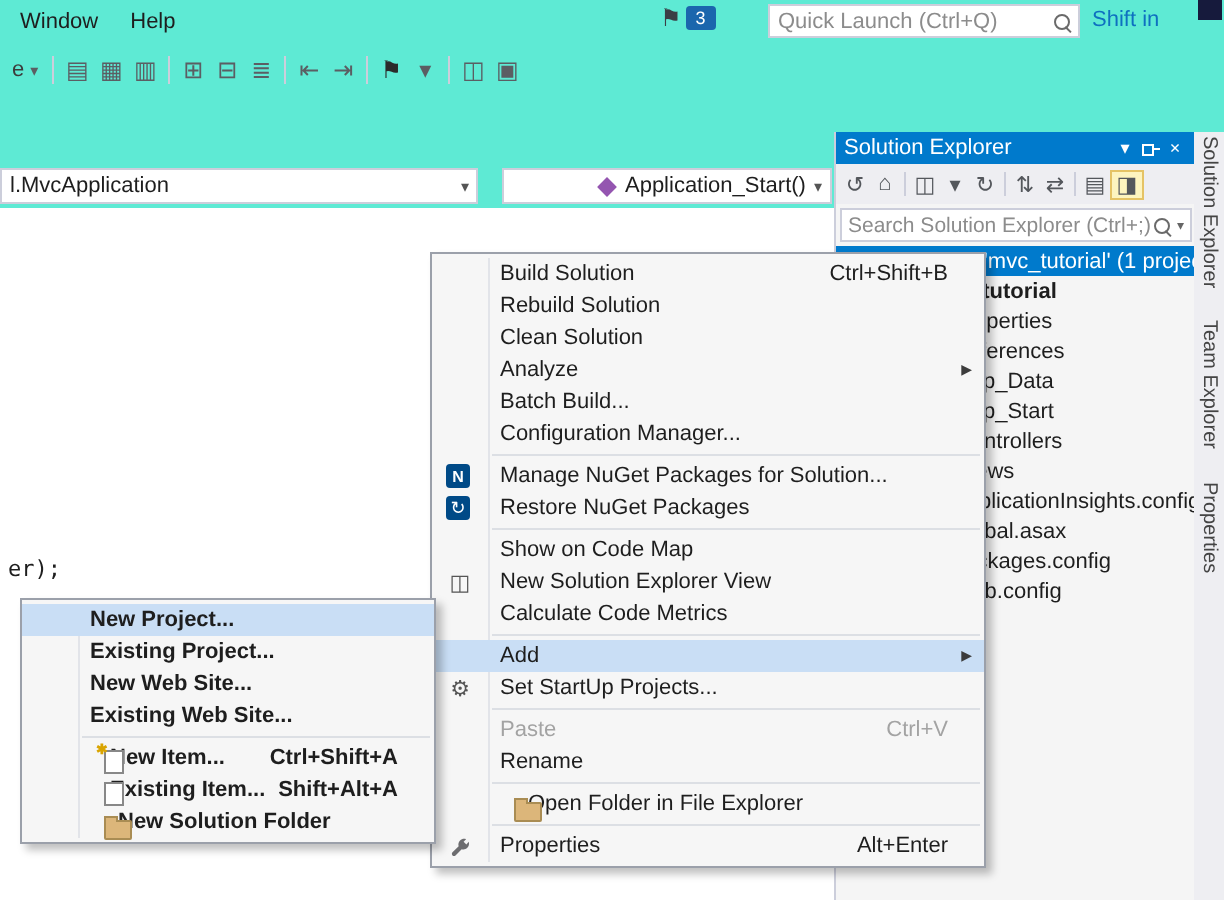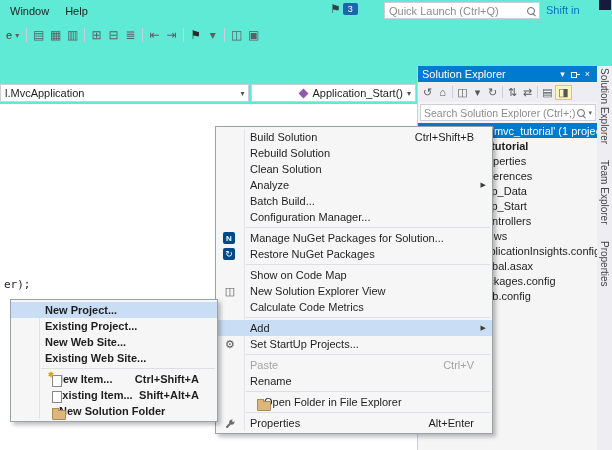--- a/index.html
+++ b/index.html
@@ -29,21 +29,21 @@
   .tb-combo{display:flex;align-items:center;gap:3px;padding:1px 4px;color:#3c3c3c;}
   .tb-caret{font-size:8px;color:#5b5e63;}
   .tb-icons{display:flex;align-items:center;}
   .tb-icon{width:17px;text-align:center;font-size:12px;color:#5b5e63;cursor:default;}
   .tb-sep{width:1px;height:14px;background:#cccedb;margin:0 3px;}
 
   
   .navbar{position:absolute;left:0;top:84px;width:416px;height:18px;display:flex;align-items:center;}
   .combo{background:#fff;border:1px solid #cccedb;display:flex;align-items:center;padding:0 4px;height:16px;}
   .combo-scope{width:250px;}
-  .combo-member{flex:1;margin-left:2px;padding-left:48px;}
+  .combo-member{flex:1;margin-left:12px;padding-left:48px;}
   .combo .c-label{flex:1;overflow:hidden;white-space:nowrap;}
   .combo .c-caret{font-size:8px;color:#555;margin-left:4px;}
   .method-icon{width:7px;height:7px;background:#9455b0;transform:rotate(45deg);margin-right:5px;flex:none;}
 
   
   .editor{position:absolute;left:0;top:104px;width:417px;height:346px;background:#ffffff;}
   .code-frag{position:absolute;left:4px;top:174px;font-family:"DejaVu Sans Mono","Liberation Mono",monospace;
              font-size:11px;color:#1e1e1e;}
 
   

